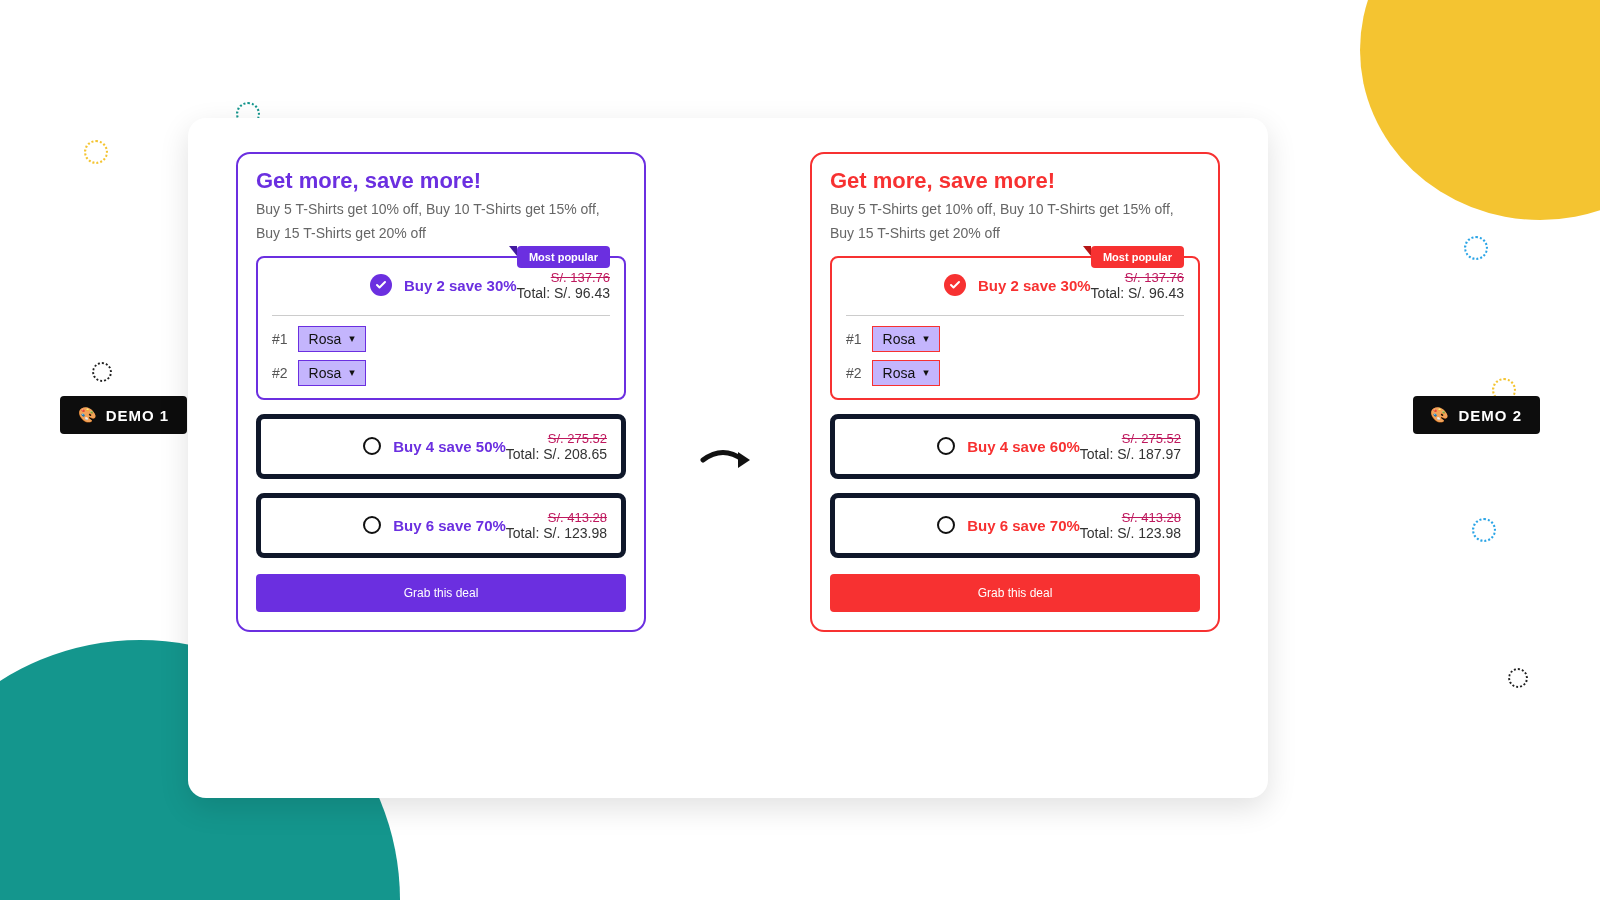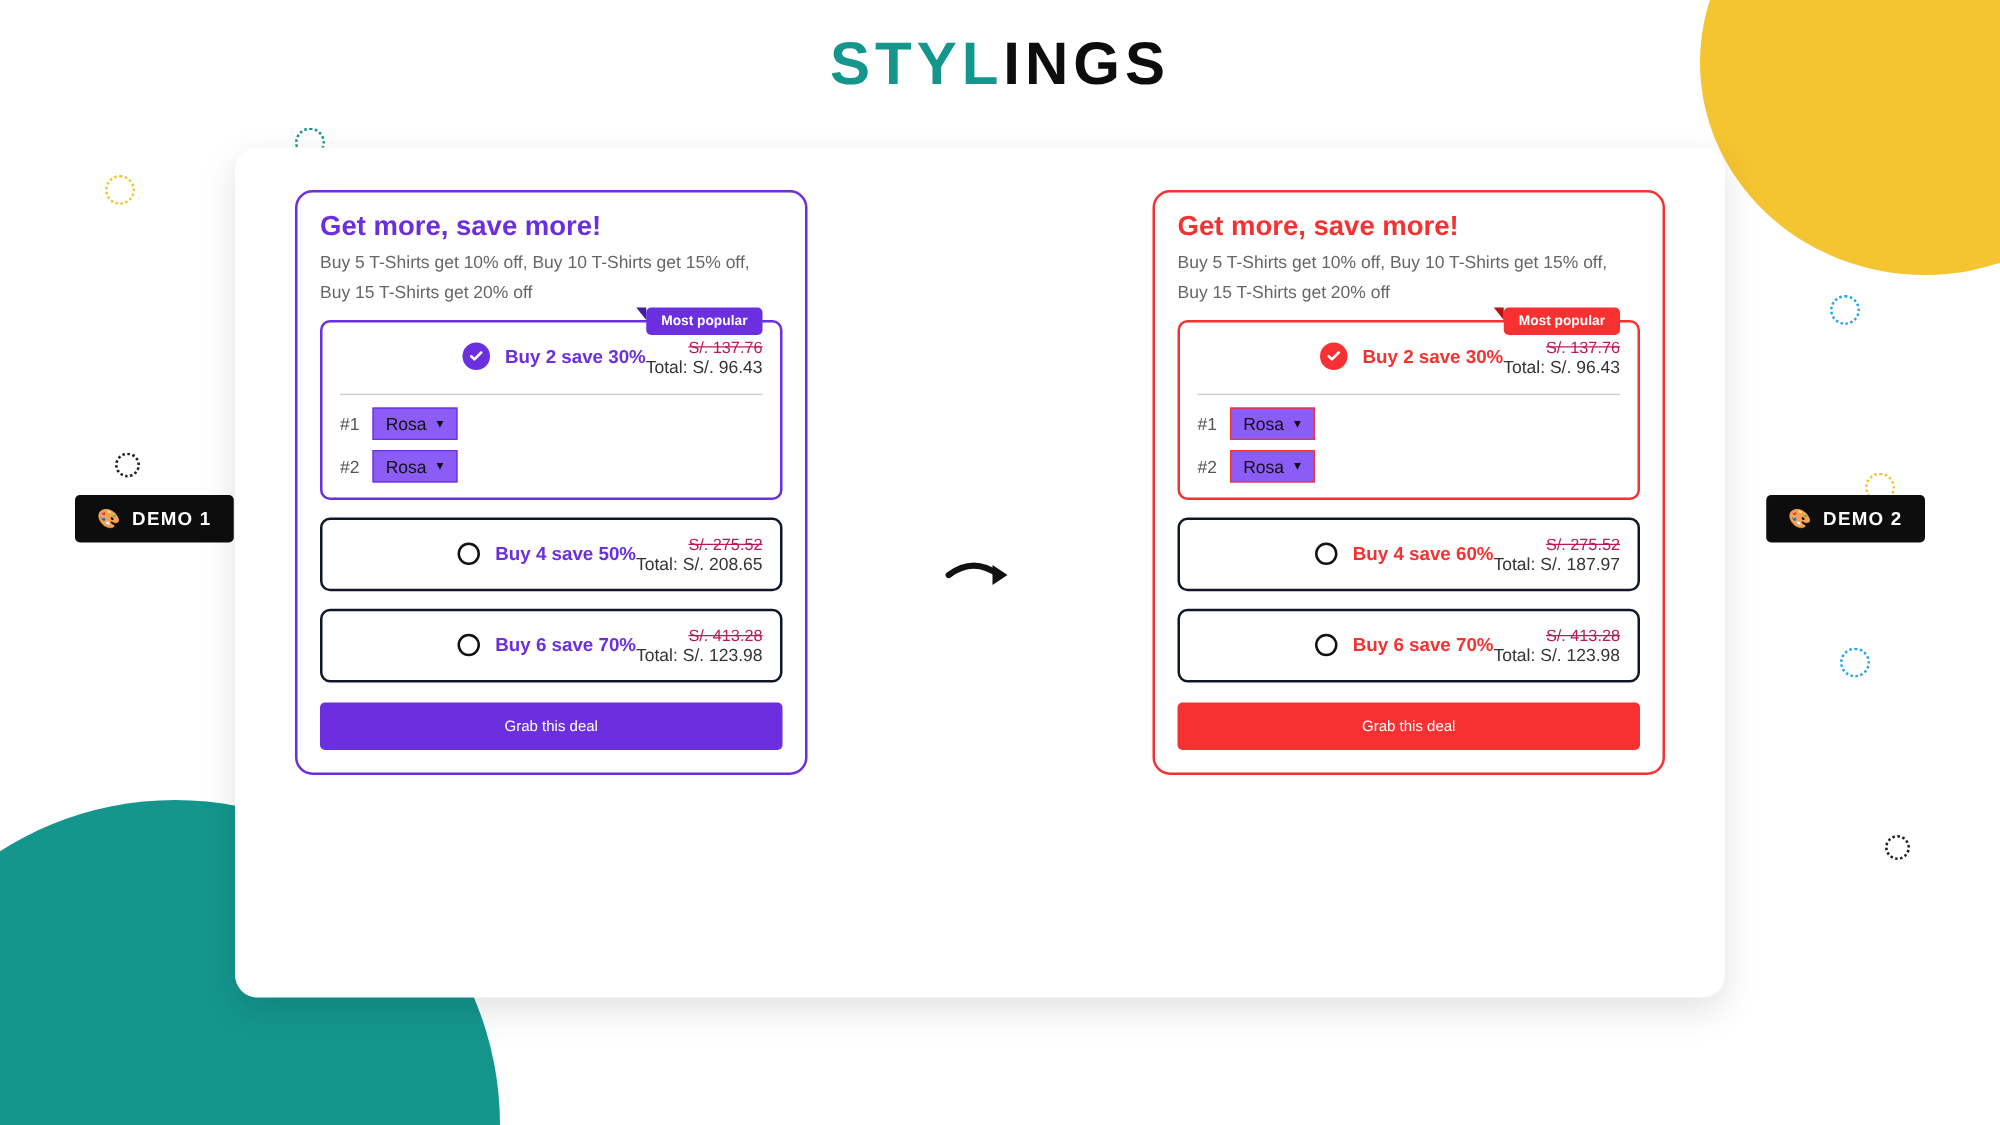--- a/index.html
+++ b/index.html
@@ -15,51 +15,51 @@
   .dr3 { top:362px; left:92px;  width:20px; height:20px; border-color:#222; }
   .dr4 { top:236px; right:112px;width:24px; height:24px; border-color:#2aa4e6; }
   .dr5 { top:378px; right:84px; width:24px; height:24px; border-color:#f4c431; }
   .dr6 { top:518px; right:104px;width:24px; height:24px; border-color:#2aa4e6; }
   .dr7 { top:668px; right:72px; width:20px; height:20px; border-color:#222; }
 
   .brand { position:absolute; top:24px; left:0; right:0; text-align:center; font-weight:900; font-size:48px; letter-spacing:4px; }
   .brand .a { color:#14968d; }
   .brand .b { color:#0d0d0d; }
 
-  .panel { position:absolute; top:118px; left:188px; width:1192px; height:680px; background:#fff; border-radius:18px; box-shadow:0 10px 30px rgba(0,0,0,0.12); padding:34px 48px; display:flex; align-items:flex-start; justify-content:space-between; }
+  .panel { position:absolute; top:118px; left:188px; width:1080px; height:680px; background:#fff; border-radius:18px; box-shadow:0 10px 30px rgba(0,0,0,0.12); padding:34px 48px; display:flex; align-items:flex-start; justify-content:space-between; }
 
   .arrow { position:absolute; top:50%; left:50%; transform:translate(-50%,-18px); }
 
   .card { width:410px; border:2px solid; border-radius:14px; padding:14px 18px 18px 18px; position:relative; }
   .card.purple { border-color:#6b2fe0; }
   .card.red    { border-color:#f73131; }
 
   .card h2 { margin:0 0 4px 0; font-size:22px; }
   .card.purple h2 { color:#6b2fe0; }
   .card.red h2    { color:#f73131; }
   .card .subtitle { font-size:14px; color:#666; line-height:1.7; }
 
   .opt-group { margin-top:10px; }
-  .opt { border:2px solid #0f172a; border-radius:8px; padding:12px 14px; margin-bottom:14px; position:relative; background:#fff; }
+  .opt { border:5px solid #0f172a; border-radius:8px; padding:12px 14px; margin-bottom:14px; position:relative; background:#fff; }
   .opt.selected.purple { border:2px solid #6b2fe0; }
   .opt.selected.red    { border:2px solid #f73131; }
   .opt .row1 { display:flex; align-items:center; justify-content:flex-end; }
   .opt .left { display:flex; align-items:center; gap:12px; }
   .opt .label { font-weight:700; font-size:15px; }
   .card.purple .opt .label { color:#6b2fe0; }
   .card.red    .opt .label { color:#f73131; }
   .opt .prices { text-align:right; font-size:14px; color:#333; }
   .opt .strike { color:#be185d; text-decoration:line-through; font-size:13px; display:block; }
   .opt .radio { width:18px; height:18px; border:2px solid #111; border-radius:50%; display:inline-block; }
   .opt .checked { width:22px; height:22px; border-radius:50%; display:inline-flex; align-items:center; justify-content:center; color:#fff; }
   .card.purple .checked { background:#6b2fe0; }
   .card.red    .checked { background:#f73131; }
   .opt hr { border:none; border-top:1px solid #ccc; margin:14px 0 10px 0; }
   .vrow { display:flex; align-items:center; gap:10px; margin-top:8px; font-size:14px; color:#555; }
-  .vsel { border:1px solid; border-radius:0; padding:4px 10px; display:inline-flex; align-items:center; gap:8px; font-size:14px; color:#111; background:#8b5cf6; }
+  .vsel { border:1px solid; border-radius:0; padding:4px 10px; display:inline-flex; align-items:center; gap:8px; font-size:14px; color:#111; background:#c4b5fd; }
   .card.purple .vsel { border-color:#6b2fe0; }
   .card.red    .vsel { border-color:#f73131; }
   .vsel .caret { font-size:11px; }
 
   .ribbon { position:absolute; top:-12px; right:14px; color:#fff; font-weight:700; font-size:11px; padding:5px 12px; border-radius:4px 4px 4px 4px; }
   .ribbon::after { content:""; position:absolute; left:-8px; top:0; border-width:0 8px 10px 0; border-style:solid; }
   .card.purple .ribbon { background:#6b2fe0; } .card.purple .ribbon::after{ border-color:transparent #431aa0 transparent transparent;}
   .card.red    .ribbon { background:#f73131; } .card.red    .ribbon::after{ border-color:transparent #b51414 transparent transparent;}
 
   .cta { width:100%; padding:12px 0; border:none; border-radius:4px; color:#fff; font-size:12px; cursor:pointer; margin-top:2px;}
@@ -77,23 +77,20 @@
   <div class="blob-yellow"></div>
   <div class="blob-teal"></div>
   <div class="dotring dr1"></div>
   <div class="dotring dr2"></div>
   <div class="dotring dr3"></div>
   <div class="dotring dr4"></div>
   <div class="dotring dr5"></div>
   <div class="dotring dr6"></div>
   <div class="dotring dr7"></div>
 
-  <div class="brand">
-    <span class="a">STYL</span><span class="b">INGS</span>
-  </div>
 
   <div class="demo-tag left">
     <span>🎨</span>
     <span>DEMO 1</span>
   </div>
   <div class="demo-tag right">
     <span>🎨</span>
     <span>DEMO 2</span>
   </div>
 

